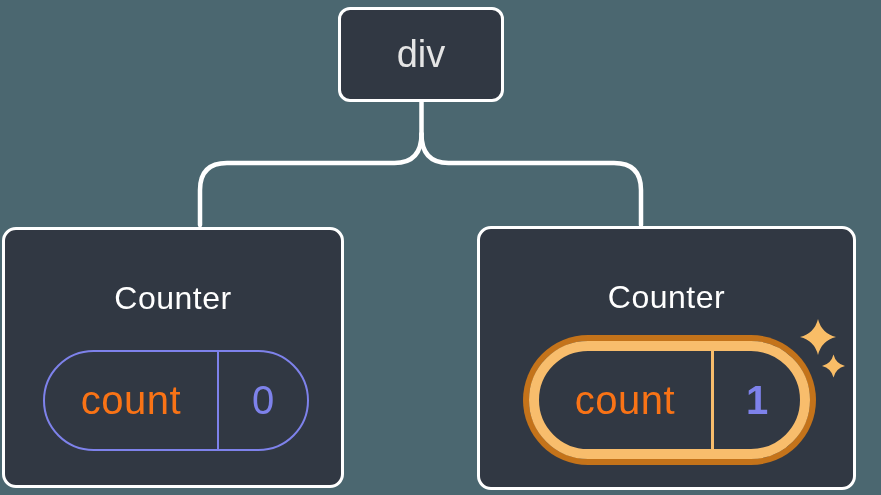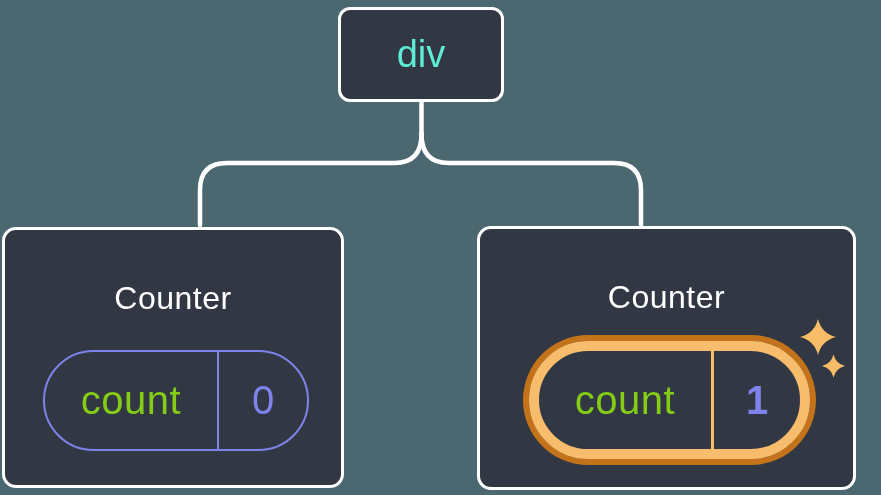--- a/index.html
+++ b/index.html
@@ -19,21 +19,21 @@
   .sparkle-layer  { z-index:4; }
 
   .node-root {
     position:absolute; left:338px; top:7px;
     width:166px; height:95px;
     box-sizing:border-box;
     background:#313843;
     border:3px solid #ffffff;
     border-radius:12px;
     display:flex; align-items:center; justify-content:center;
-    color:#5eead4; font-size:38px;
+    color:#e5e5e5; font-size:38px;
     z-index:2;
   }
 
   .card {
     position:absolute;
     box-sizing:border-box;
     background:#313843;
     border:3px solid #ffffff;
     border-radius:14px;
     z-index:2;
@@ -62,21 +62,21 @@
   }
   .pill-highlight {
     left:49px; top:112px;
     width:281px; height:118px;
     border:10px solid #f8bd6c;
     box-shadow:0 0 0 6px #c4731a;
   }
   .seg { display:flex; align-items:center; justify-content:center; }
   .seg-key {
     flex:1;
-    color:#84cc16; font-size:40px;
+    color:#f97316; font-size:40px;
     letter-spacing:0.5px;
   }
   .seg-val {
     width:88px;
     color:#7e82eb; font-size:40px;
     border-left:2.5px solid #7e82eb;
   }
   .pill-highlight .seg-val {
     width:86px;
     border-left:3px solid #f8bd6c;

